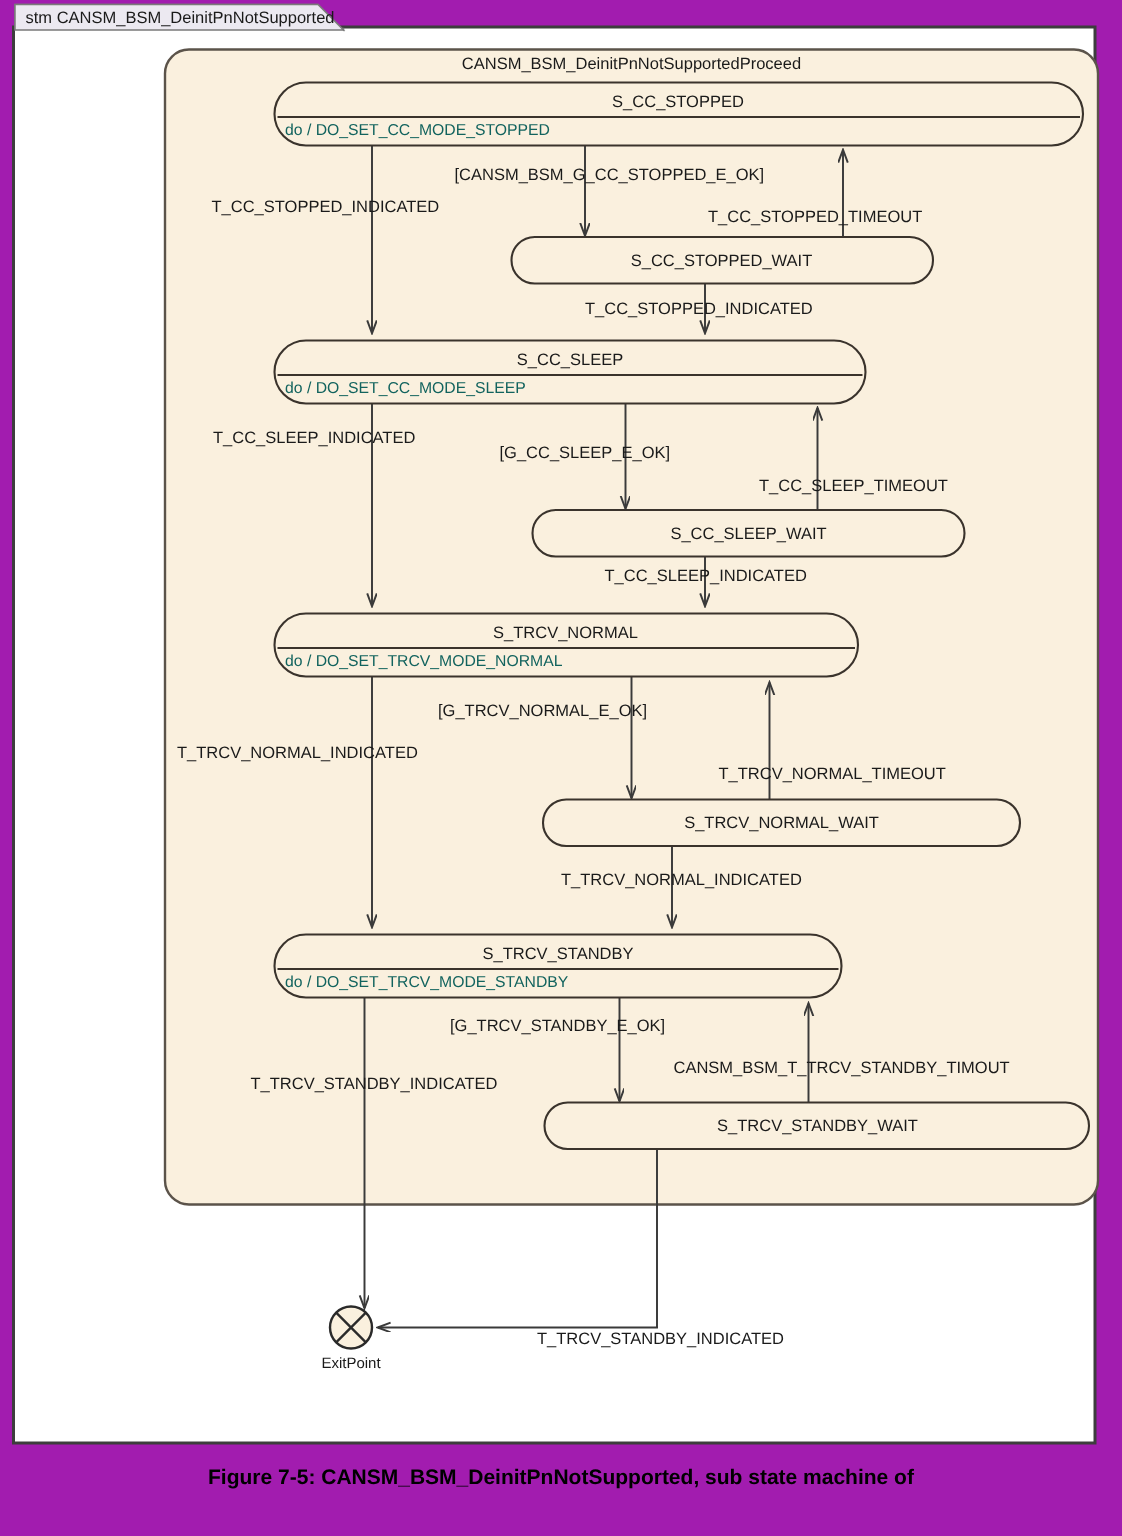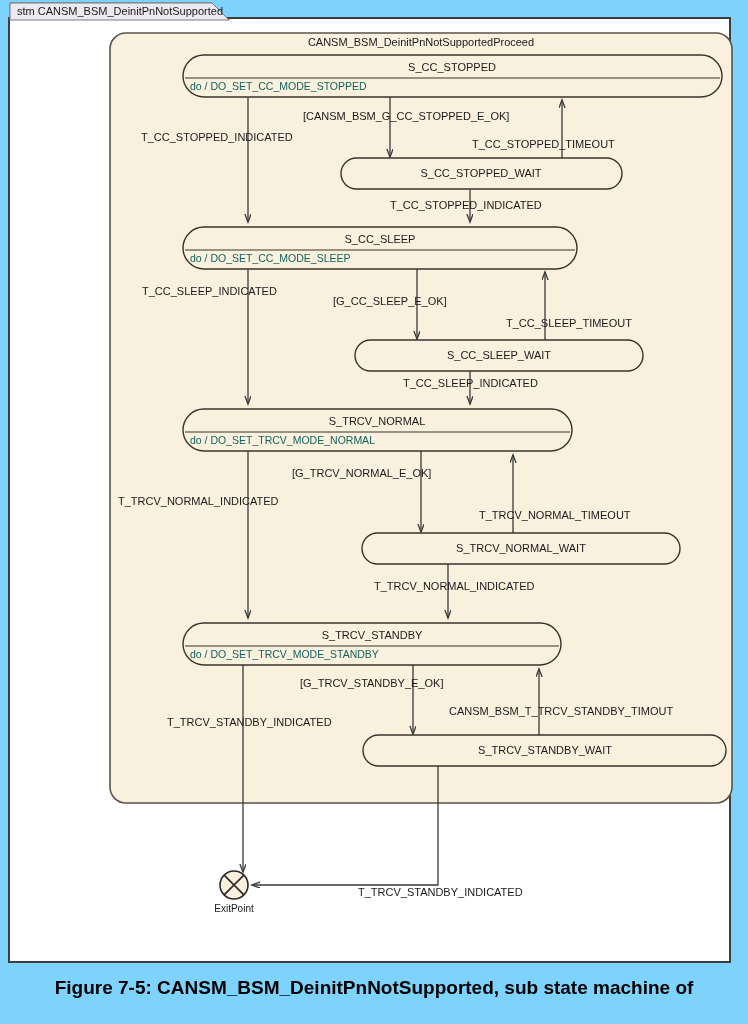--- a/index.html
+++ b/index.html
@@ -10,21 +10,21 @@
   body {
     width: 748px;
     height: 1024px;
     font-family: "Liberation Sans", sans-serif;
     overflow: hidden;
   }
   #page {
     position: relative;
     width: 748px;
     height: 1024px;
-    background: #7dd3fc;
+    background: #a21caf;
   }
   #diagram-svg {
     position: absolute;
     left: 0;
     top: 0;
   }
   .frame-rect {
     fill: #ffffff;
     stroke: #3d3d3d;
     stroke-width: 2;
@@ -95,21 +95,21 @@
     fill: #1a1a1a;
     text-anchor: middle;
   }
   #caption {
     position: absolute;
     left: 0;
     top: 976px;
     width: 748px;
     text-align: center;
     font-family: "Liberation Sans", sans-serif;
-    font-size: 19px;
+    font-size: 14px;
     font-weight: bold;
     color: #000000;
     line-height: 1.28;
   }
   .caption-line { display: block; }
 </style>
 </head>
 <body>
 
 <div id="page">

